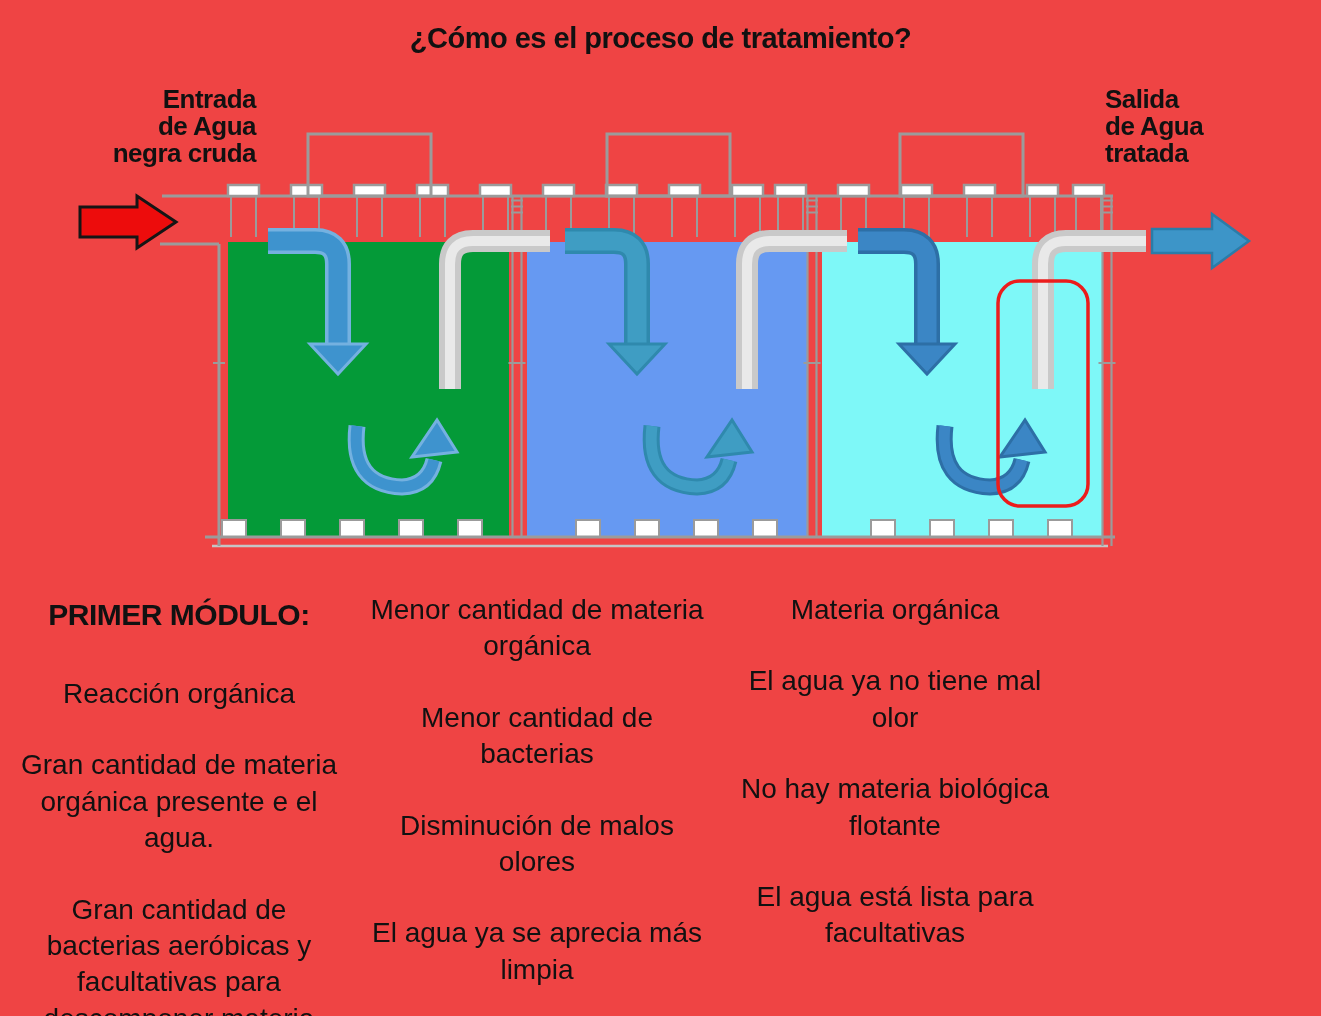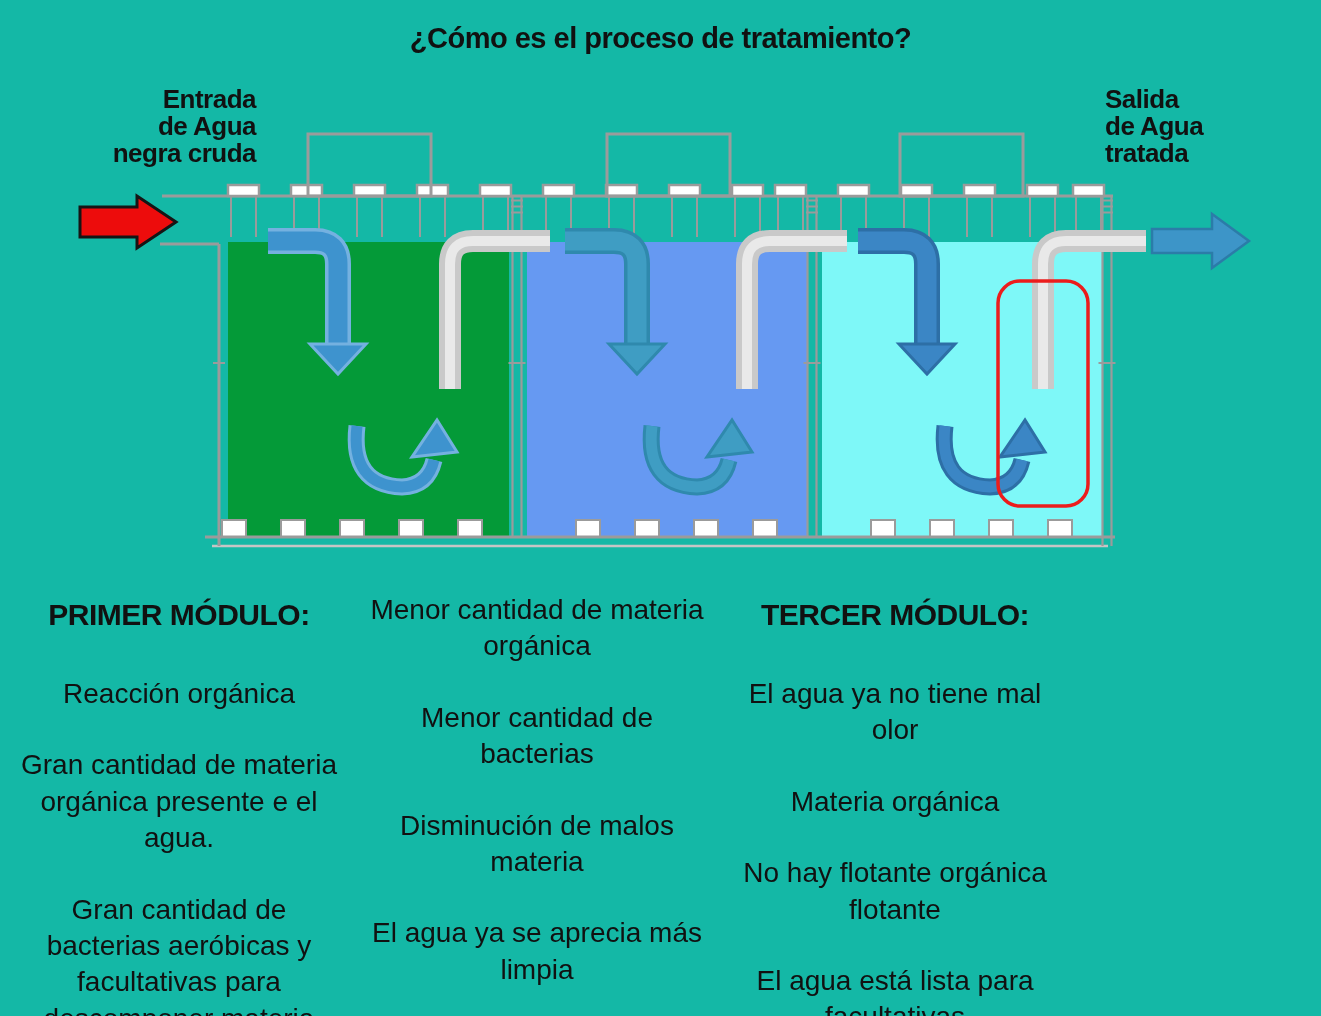--- a/index.html
+++ b/index.html
@@ -1,17 +1,17 @@
 <!DOCTYPE html>
 <html><head>
 <meta charset="utf-8">
 <style>
   html,body{margin:0;padding:0;background:#fff;width:1321px;height:1016px;overflow:hidden;
     font-family:"Liberation Sans",sans-serif;color:#111;}
-  .stage{position:relative;width:1321px;height:1016px;background:#14b8a6;}
+  .stage{position:relative;width:1321px;height:1016px;background:#ef4444;}
   .title{position:absolute;top:22px;left:0;width:100%;text-align:center;
     font-size:29px;font-weight:bold;letter-spacing:-0.5px;}
   .diagram{position:absolute;top:0;left:0;width:1187px;height:560px;}
   .diagram svg{position:absolute;top:0;left:0;}
   .flow-label{position:absolute;font-size:26px;font-weight:bold;line-height:27px;letter-spacing:-0.5px;}
   .flow-label.inlet{left:40px;top:86px;width:216px;text-align:right;}
   .flow-label.outlet{left:1105px;top:86px;width:220px;text-align:left;}
   .modules{position:absolute;top:592px;left:0;width:1074px;
     display:grid;grid-template-columns:1fr 1fr 1fr;}
   .module-col{padding:0 12px;text-align:center;}
@@ -200,24 +200,23 @@
   <div class="modules">
     <div class="module-col">
       <h2>PRIMER MÓDULO:</h2>
       <p>Reacción orgánica</p>
       <p>Gran cantidad de materia orgánica presente e el agua.</p>
       <p>Gran cantidad de bacterias aeróbicas y facultativas para descomponer materia orgánica.</p>
     </div>
     <div class="module-col">
       <p>Menor cantidad de materia orgánica</p>
       <p>Menor cantidad de bacterias</p>
-      <p>Disminución de malos materia</p>
+      <p>Disminución de malos olores</p>
       <p>El agua ya se aprecia más limpia</p>
     </div>
     <div class="module-col">
-      <h2>TERCER MÓDULO:</h2>
+      <p>Materia orgánica</p>
       <p>El agua ya no tiene mal olor</p>
-      <p>Materia orgánica</p>
-      <p>No hay flotante orgánica flotante</p>
+      <p>No hay materia biológica flotante</p>
       <p>El agua está lista para facultativas</p>
     </div>
   </div>
 </div>
 
 </body></html>

